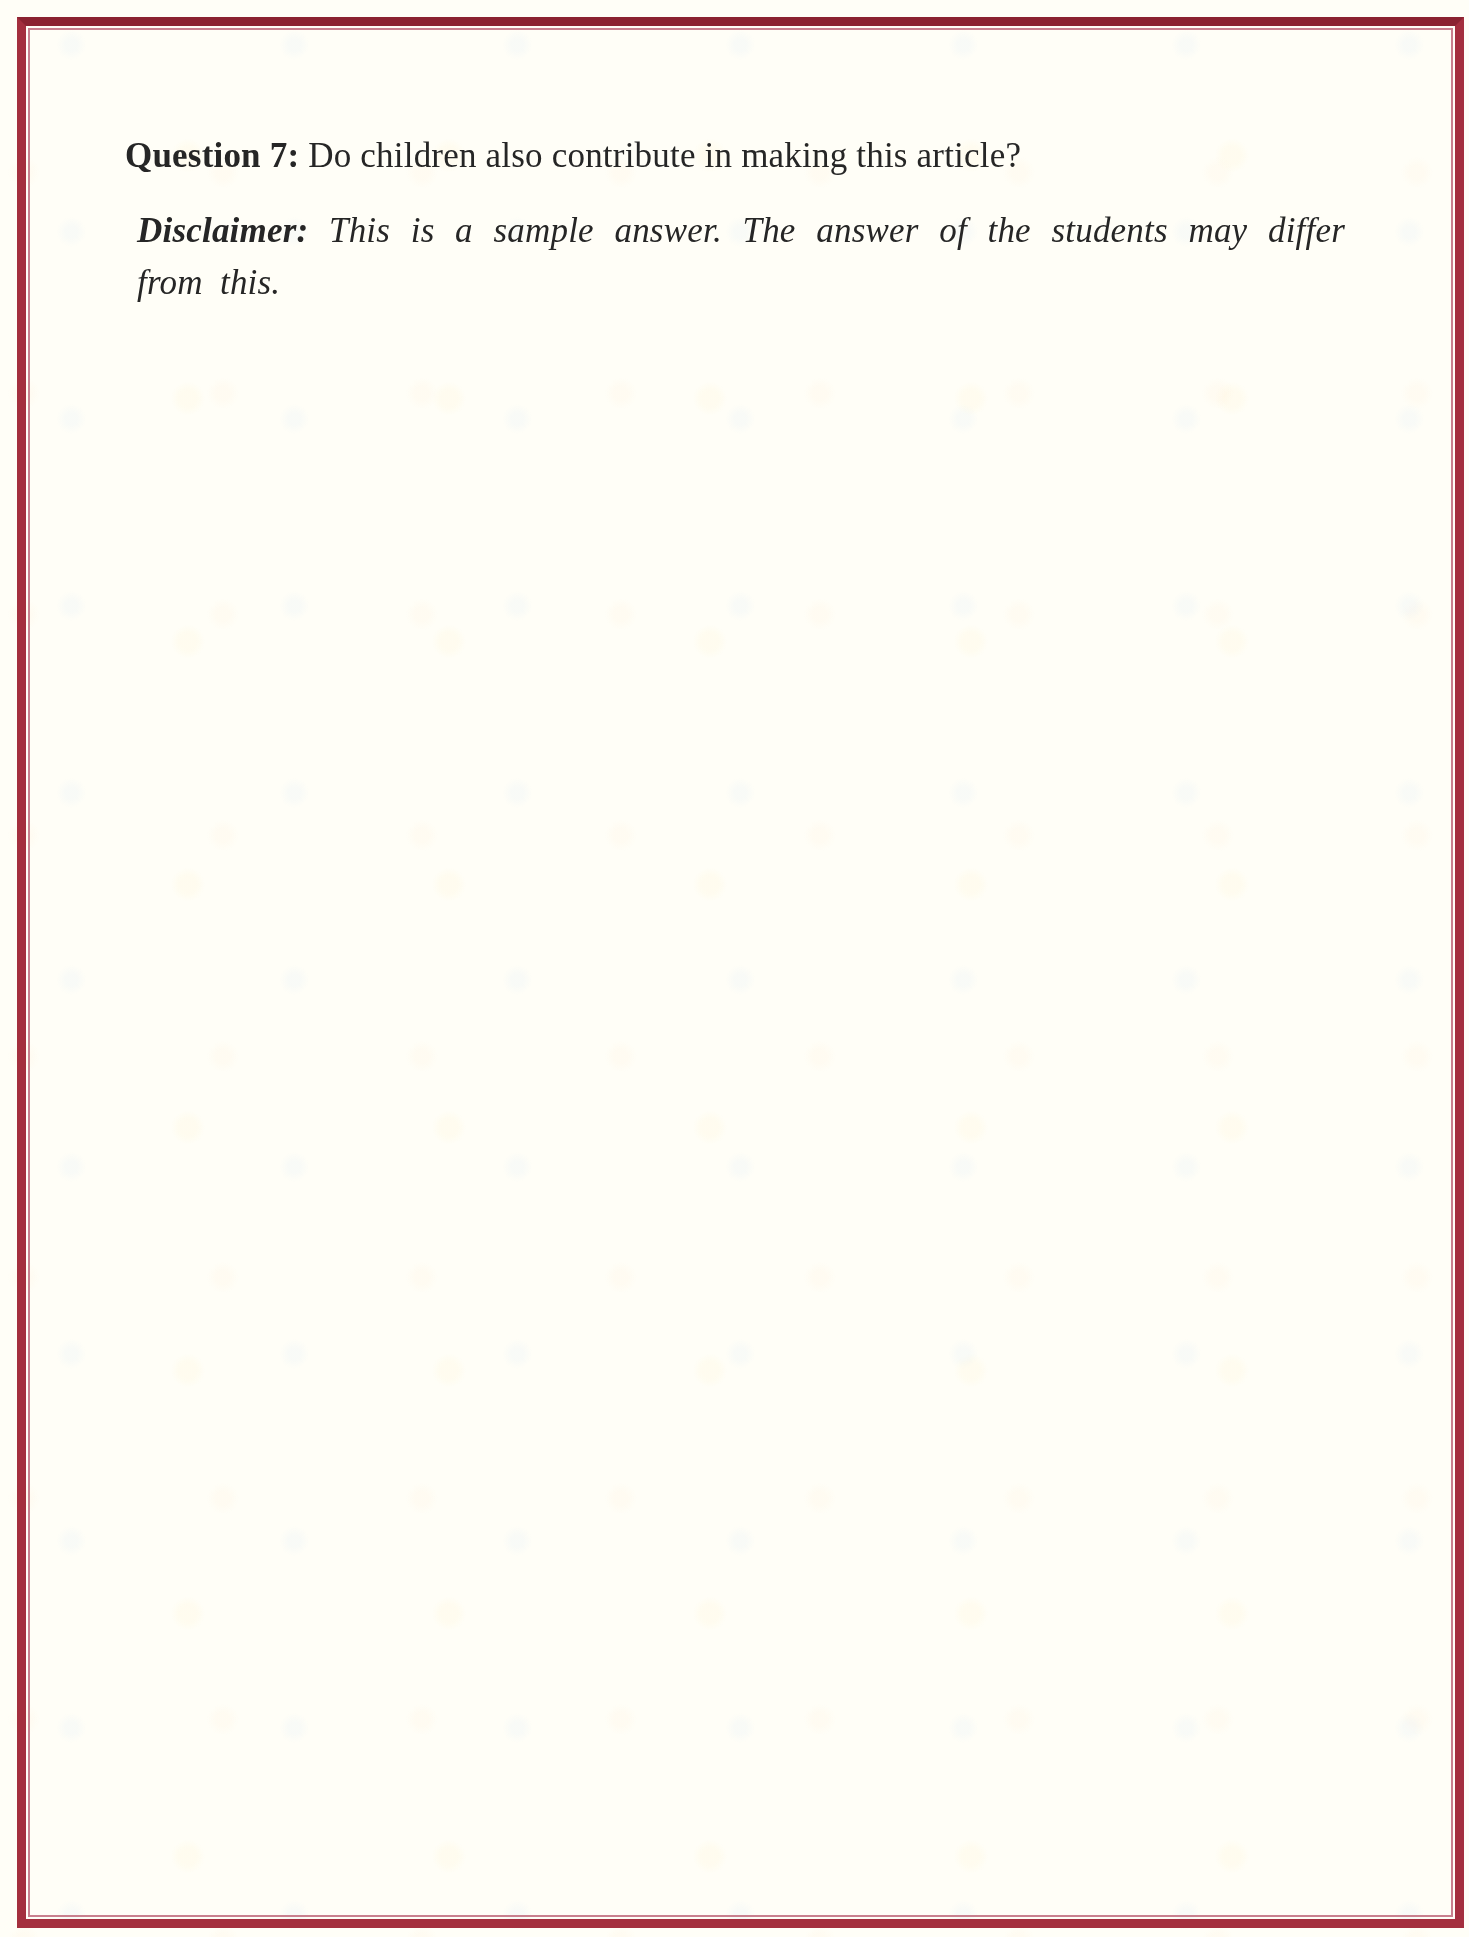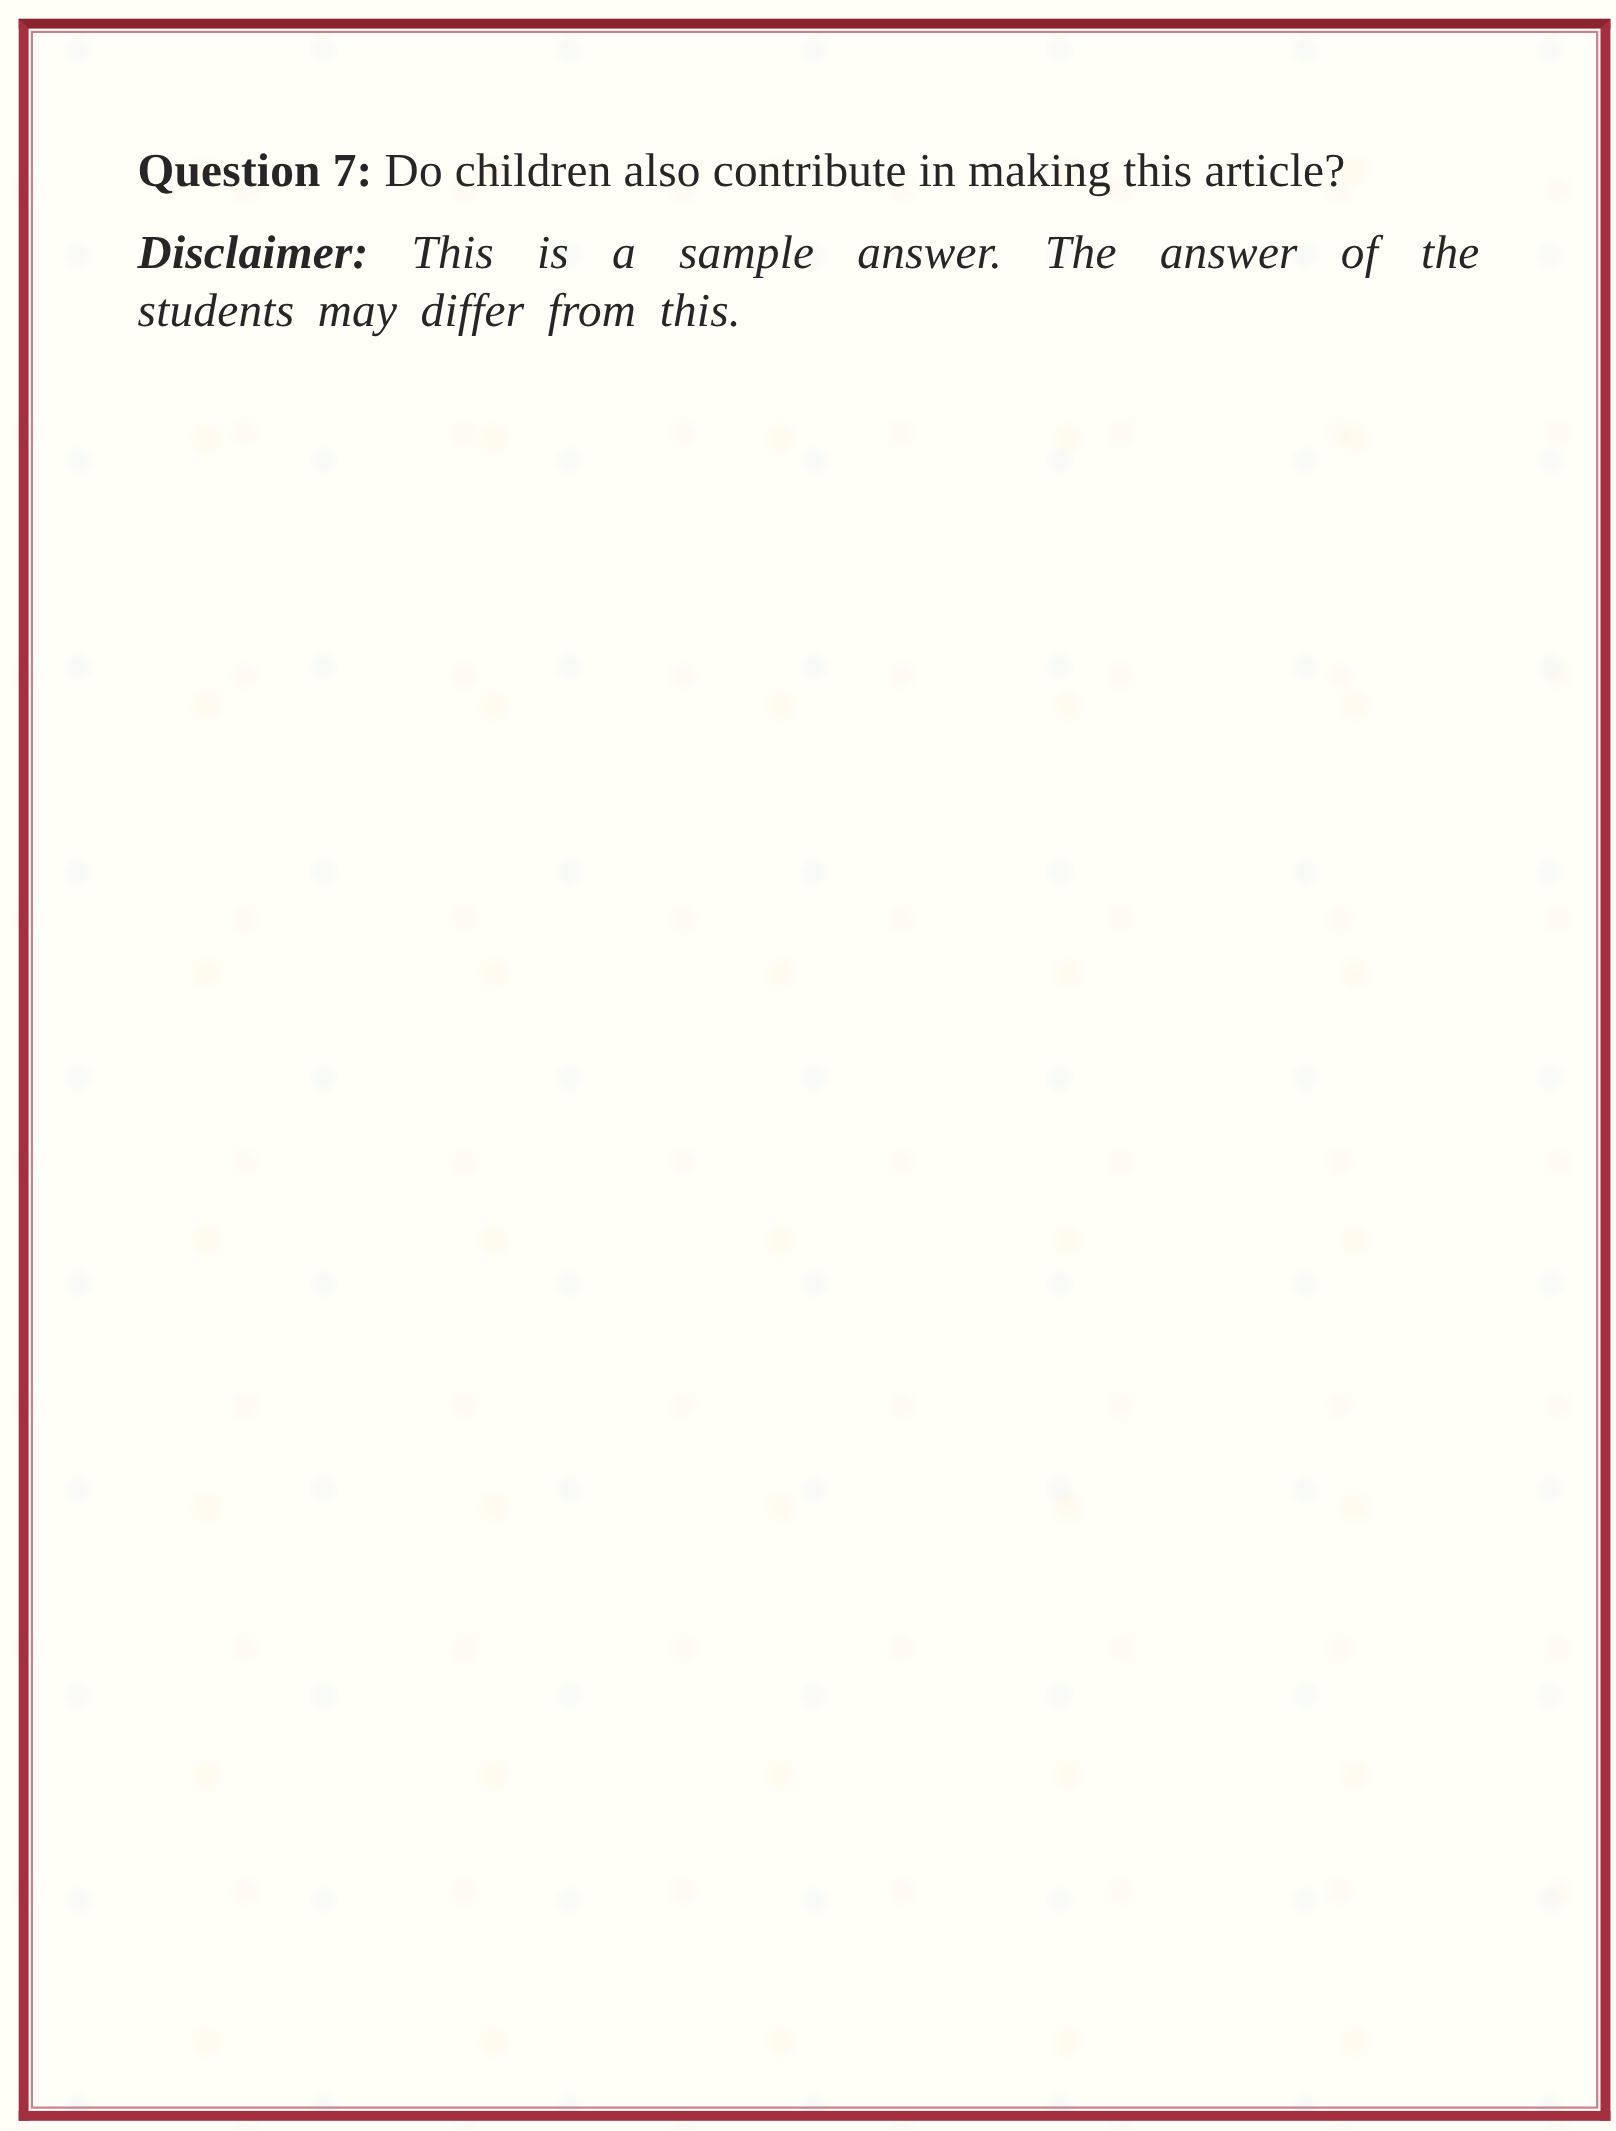--- a/index.html
+++ b/index.html
@@ -33,31 +33,32 @@
     padding:2px;
     background:transparent;
   }
   .frame-inner{
     width:100%;height:100%;
     border:2px solid var(--border_inner);
     padding:100px 106px 40px 95px;
   }
   .doc p{
     margin:0 0 23px 0;
-    font-size:43px;
+    font-size:35px;
     line-height:52px;
     letter-spacing:0.2px;
   }
   .doc .question b, .doc .answer-heading{font-weight:bold;}
   .doc .answer-body{max-width:1222px;}
   .doc .disclaimer{
     font-style:italic;
     text-align:justify;
     word-spacing:0.24em;
     max-width:1222px;
+    margin-left:12px;
   }
   .doc .disclaimer b{font-weight:bold;font-style:italic;}
 </style>
 </head>
 <body>
 
 <div class="frame-outer">
   <div class="frame-inner">
     <div class="doc">
 

